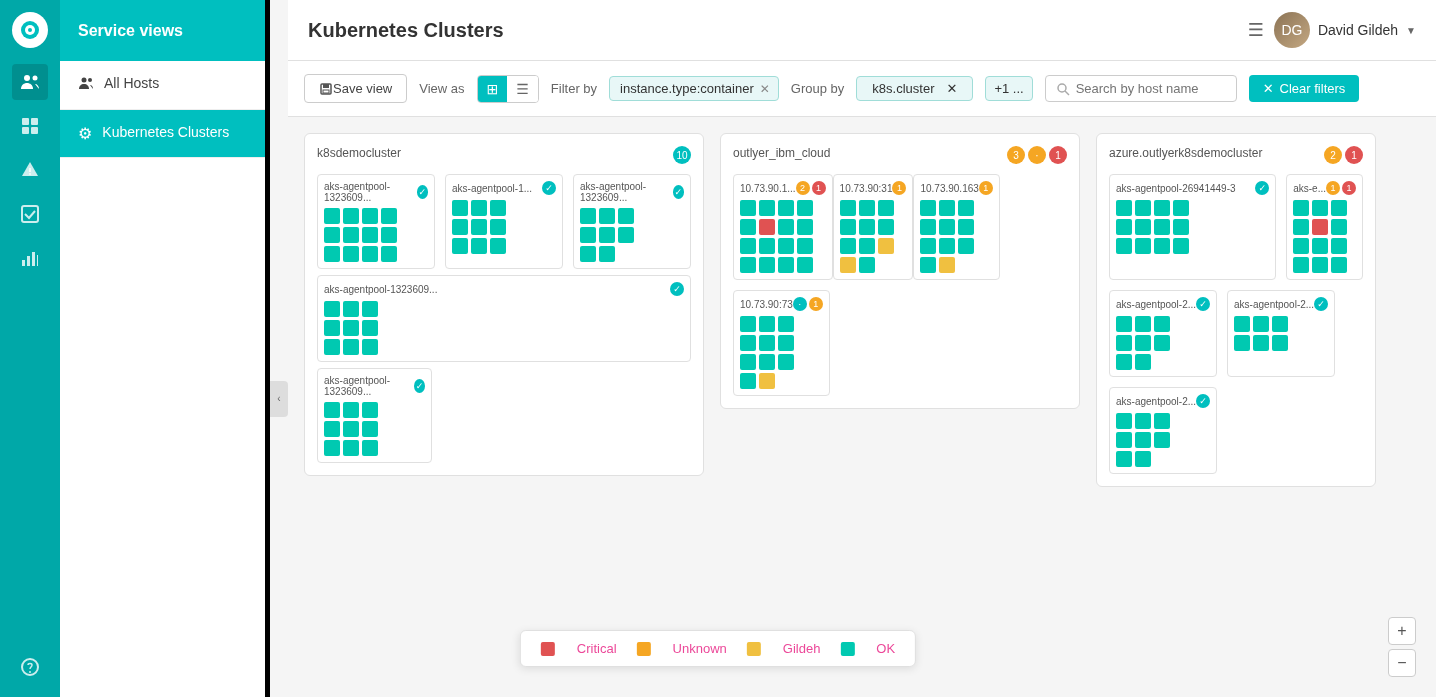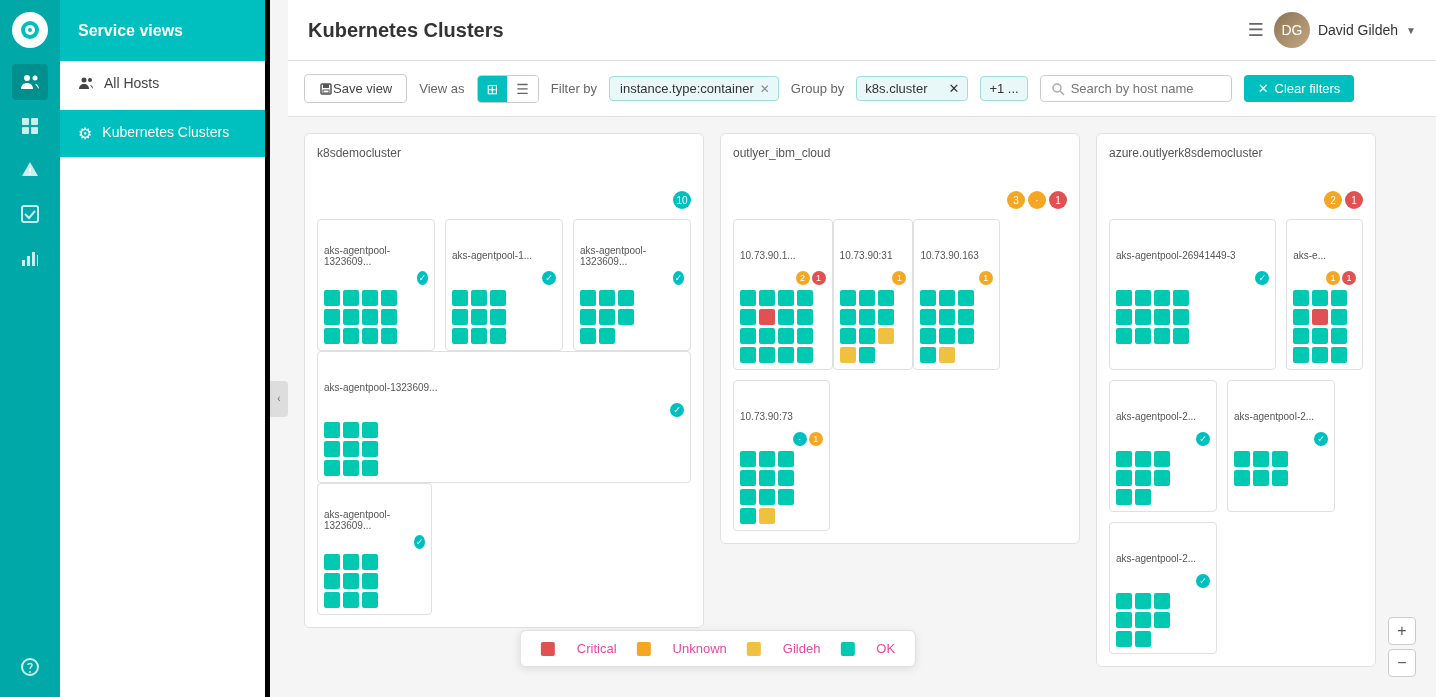--- a/index.html
+++ b/index.html
@@ -159,22 +159,22 @@
       padding: 4px 8px 4px 10px;
       background: #e8f7f7;
       border: 1px solid #a0ddd8;
       border-radius: 4px;
       font-size: 13px;
       color: #333;
     }
     .filter-tag .remove { cursor: pointer; color: #888; font-size: 12px; }
 
     .group-tag {
-      display: flex; align-items: center; gap: 21px;
-      padding: 4px 8px;
+      display: flex; align-items: center; gap: 12px;
+      padding: 4px 15px;
       background: #e8f7f7;
       border: 1px solid #a0ddd8;
       border-radius: 4px;
       font-size: 13px;
       color: #333;
     }
     .plus-tag {
       padding: 4px 8px;
       background: #e8f7f7;
       border: 1px solid #a0ddd8;
@@ -236,21 +236,21 @@
     }
     .cluster-name {
       font-size: 12px; color: #555; font-weight: 500;
     }
     .cluster-badge {
       width: 18px; height: 18px;
       border-radius: 50%;
       background: #00bfbf;
       color: white;
       font-size: 10px;
-      display: flex; align-items: center; justify-content: center; margin-top: 45px;
+      display: flex; align-items: center; justify-content: center;
     }
     .cluster-badges { display: flex; gap: 3px; }
     .badge-yellow { background: #f5a623; }
     .badge-red { background: #e05252; }
     .badge-teal { background: #00bfbf; }
     .host-group {
       border: 1px solid #e0e0e0;
       border-radius: 4px;
       padding: 6px;
     }
@@ -465,21 +465,21 @@
 
   <div class="content">
 
     <div class="cluster-card" style="width: 400px;">
       <div class="cluster-header">
         <span class="cluster-name">k8sdemocluster</span>
         <div class="cluster-badges">
           <div class="cluster-badge badge-teal">10</div>
         </div>
       </div>
-      <div style="display: flex; flex-direction: column; gap: 0;">
+      <div style="display: flex; flex-direction: column; gap: 6px;">
 
         <div style="display: flex; gap: 10px;">
 
           <div class="host-group" style="flex:1;">
             <div class="host-group-header">
               <span class="host-group-name">aks-agentpool-1323609...</span>
               <div class="cluster-badge badge-teal" style="width:14px;height:14px;font-size:9px;">✓</div>
             </div>
             <div class="cell-grid">
               <div class="cell"></div>

